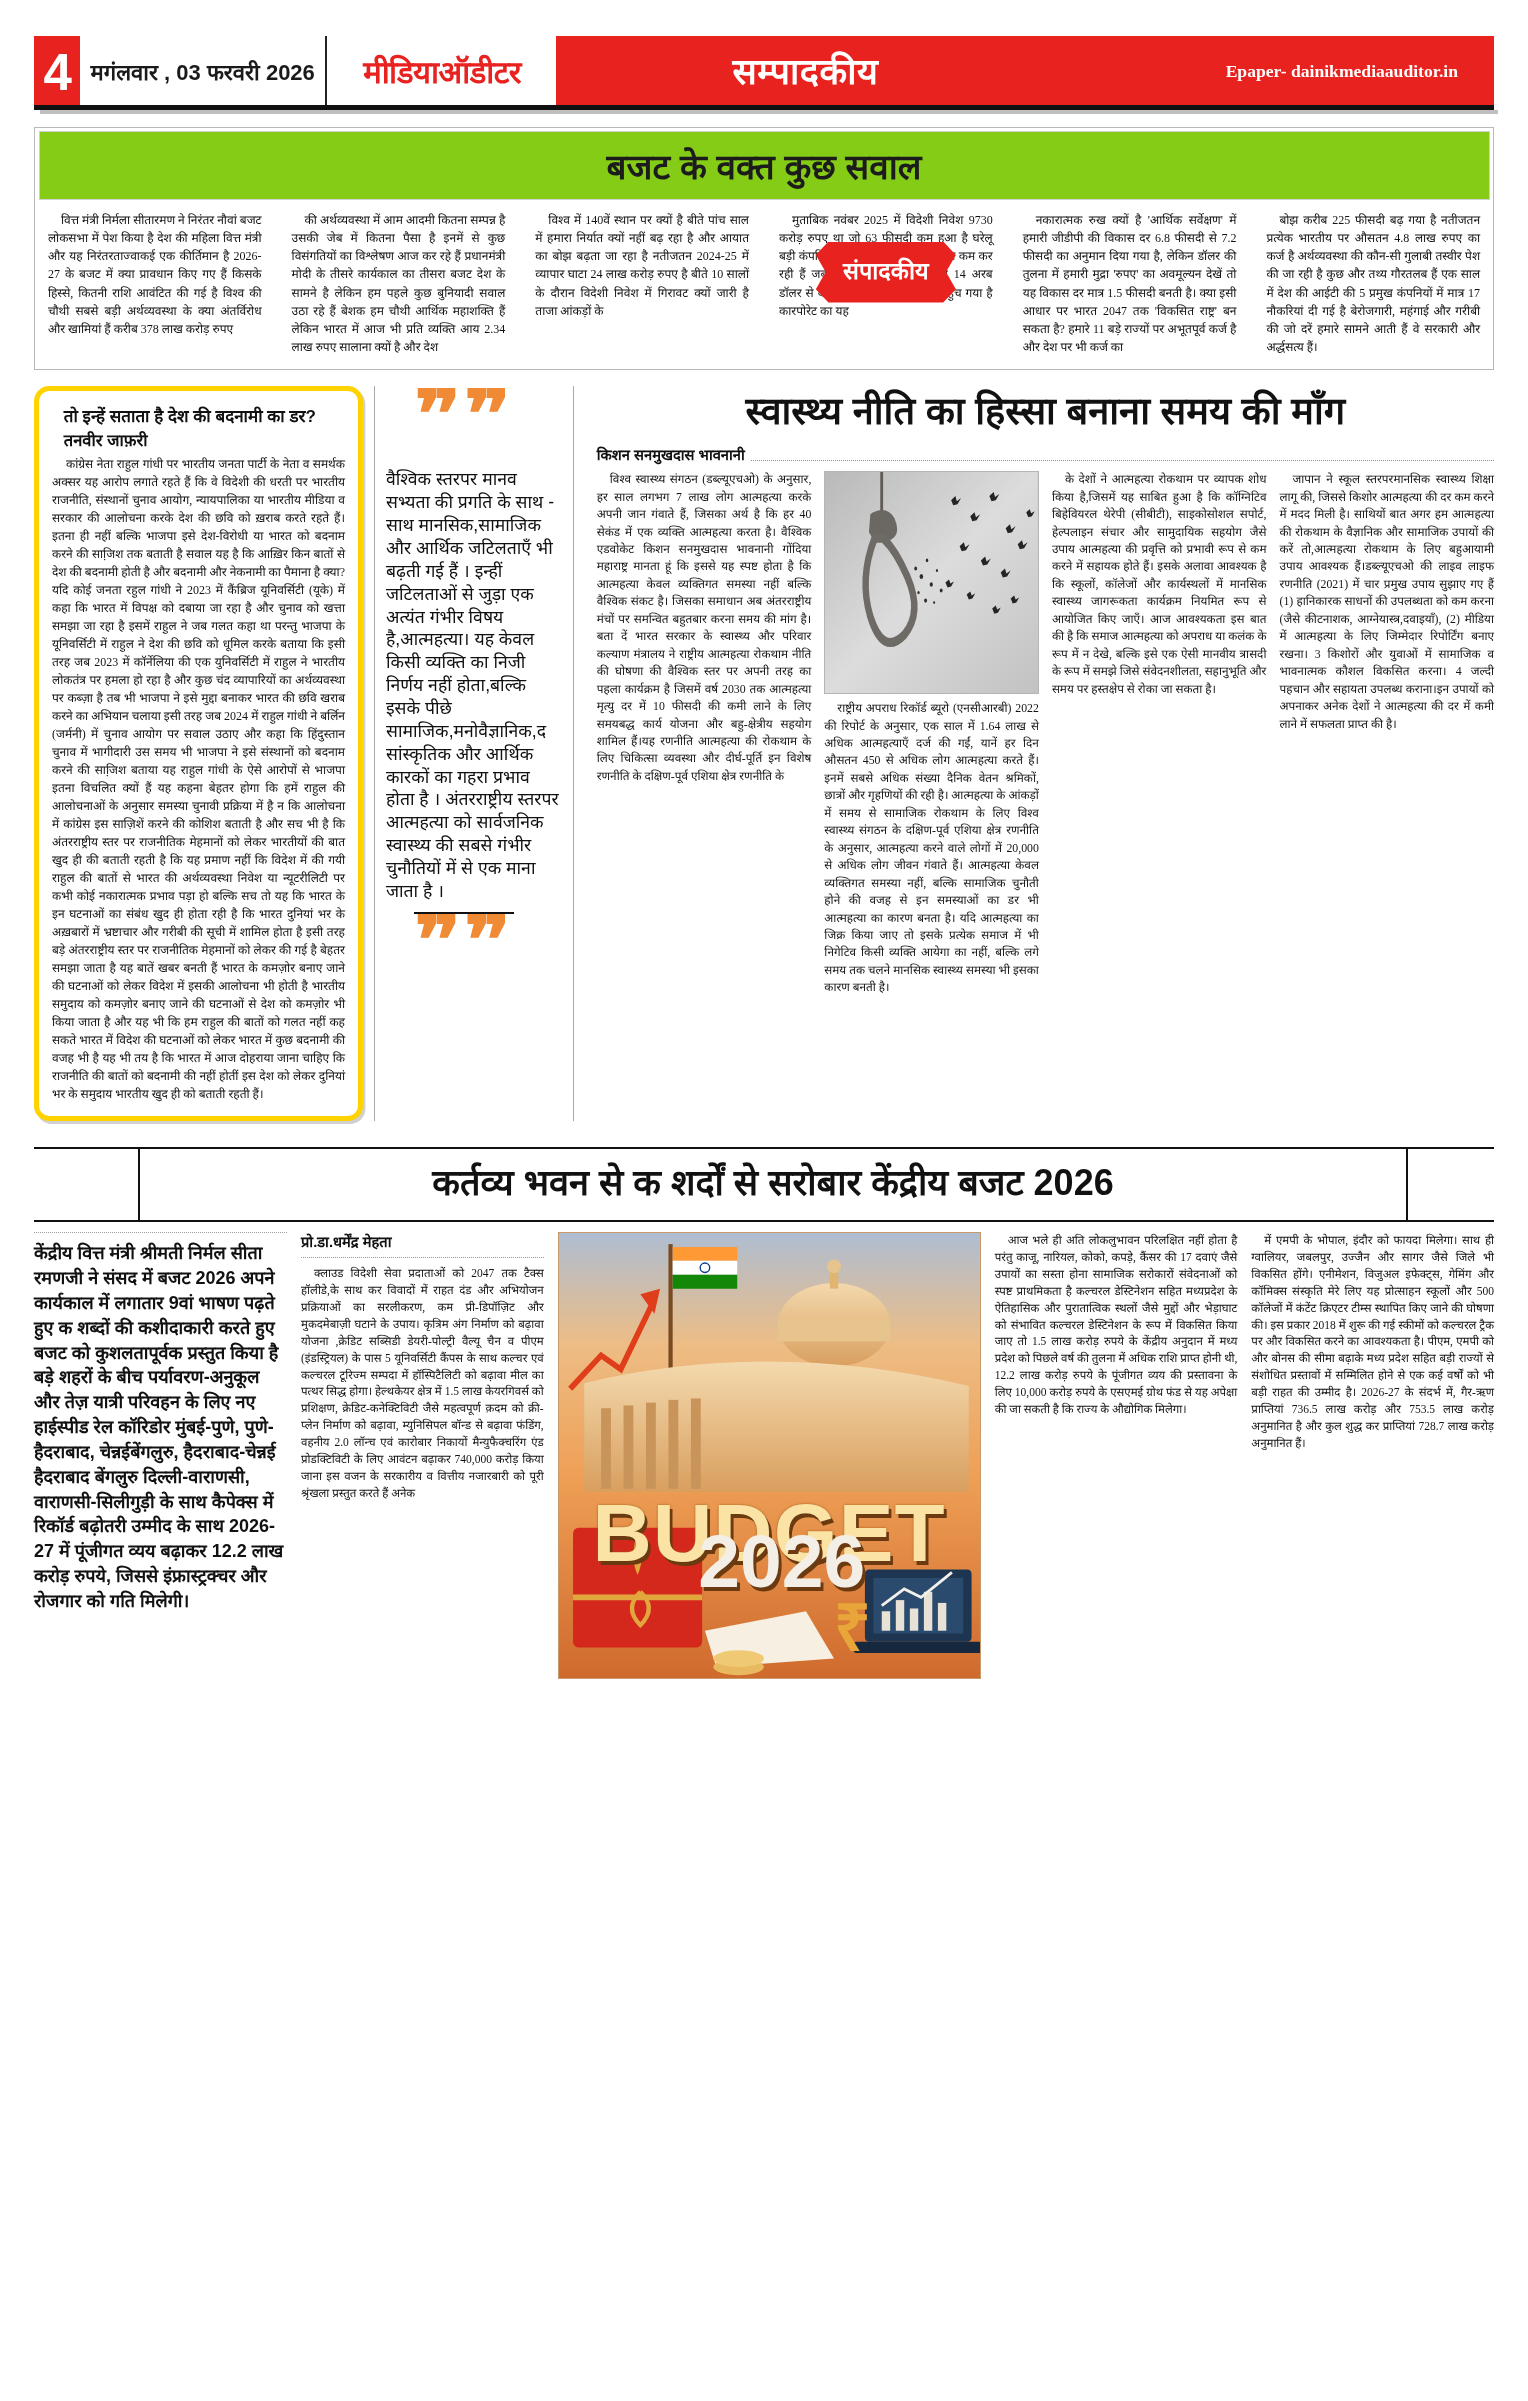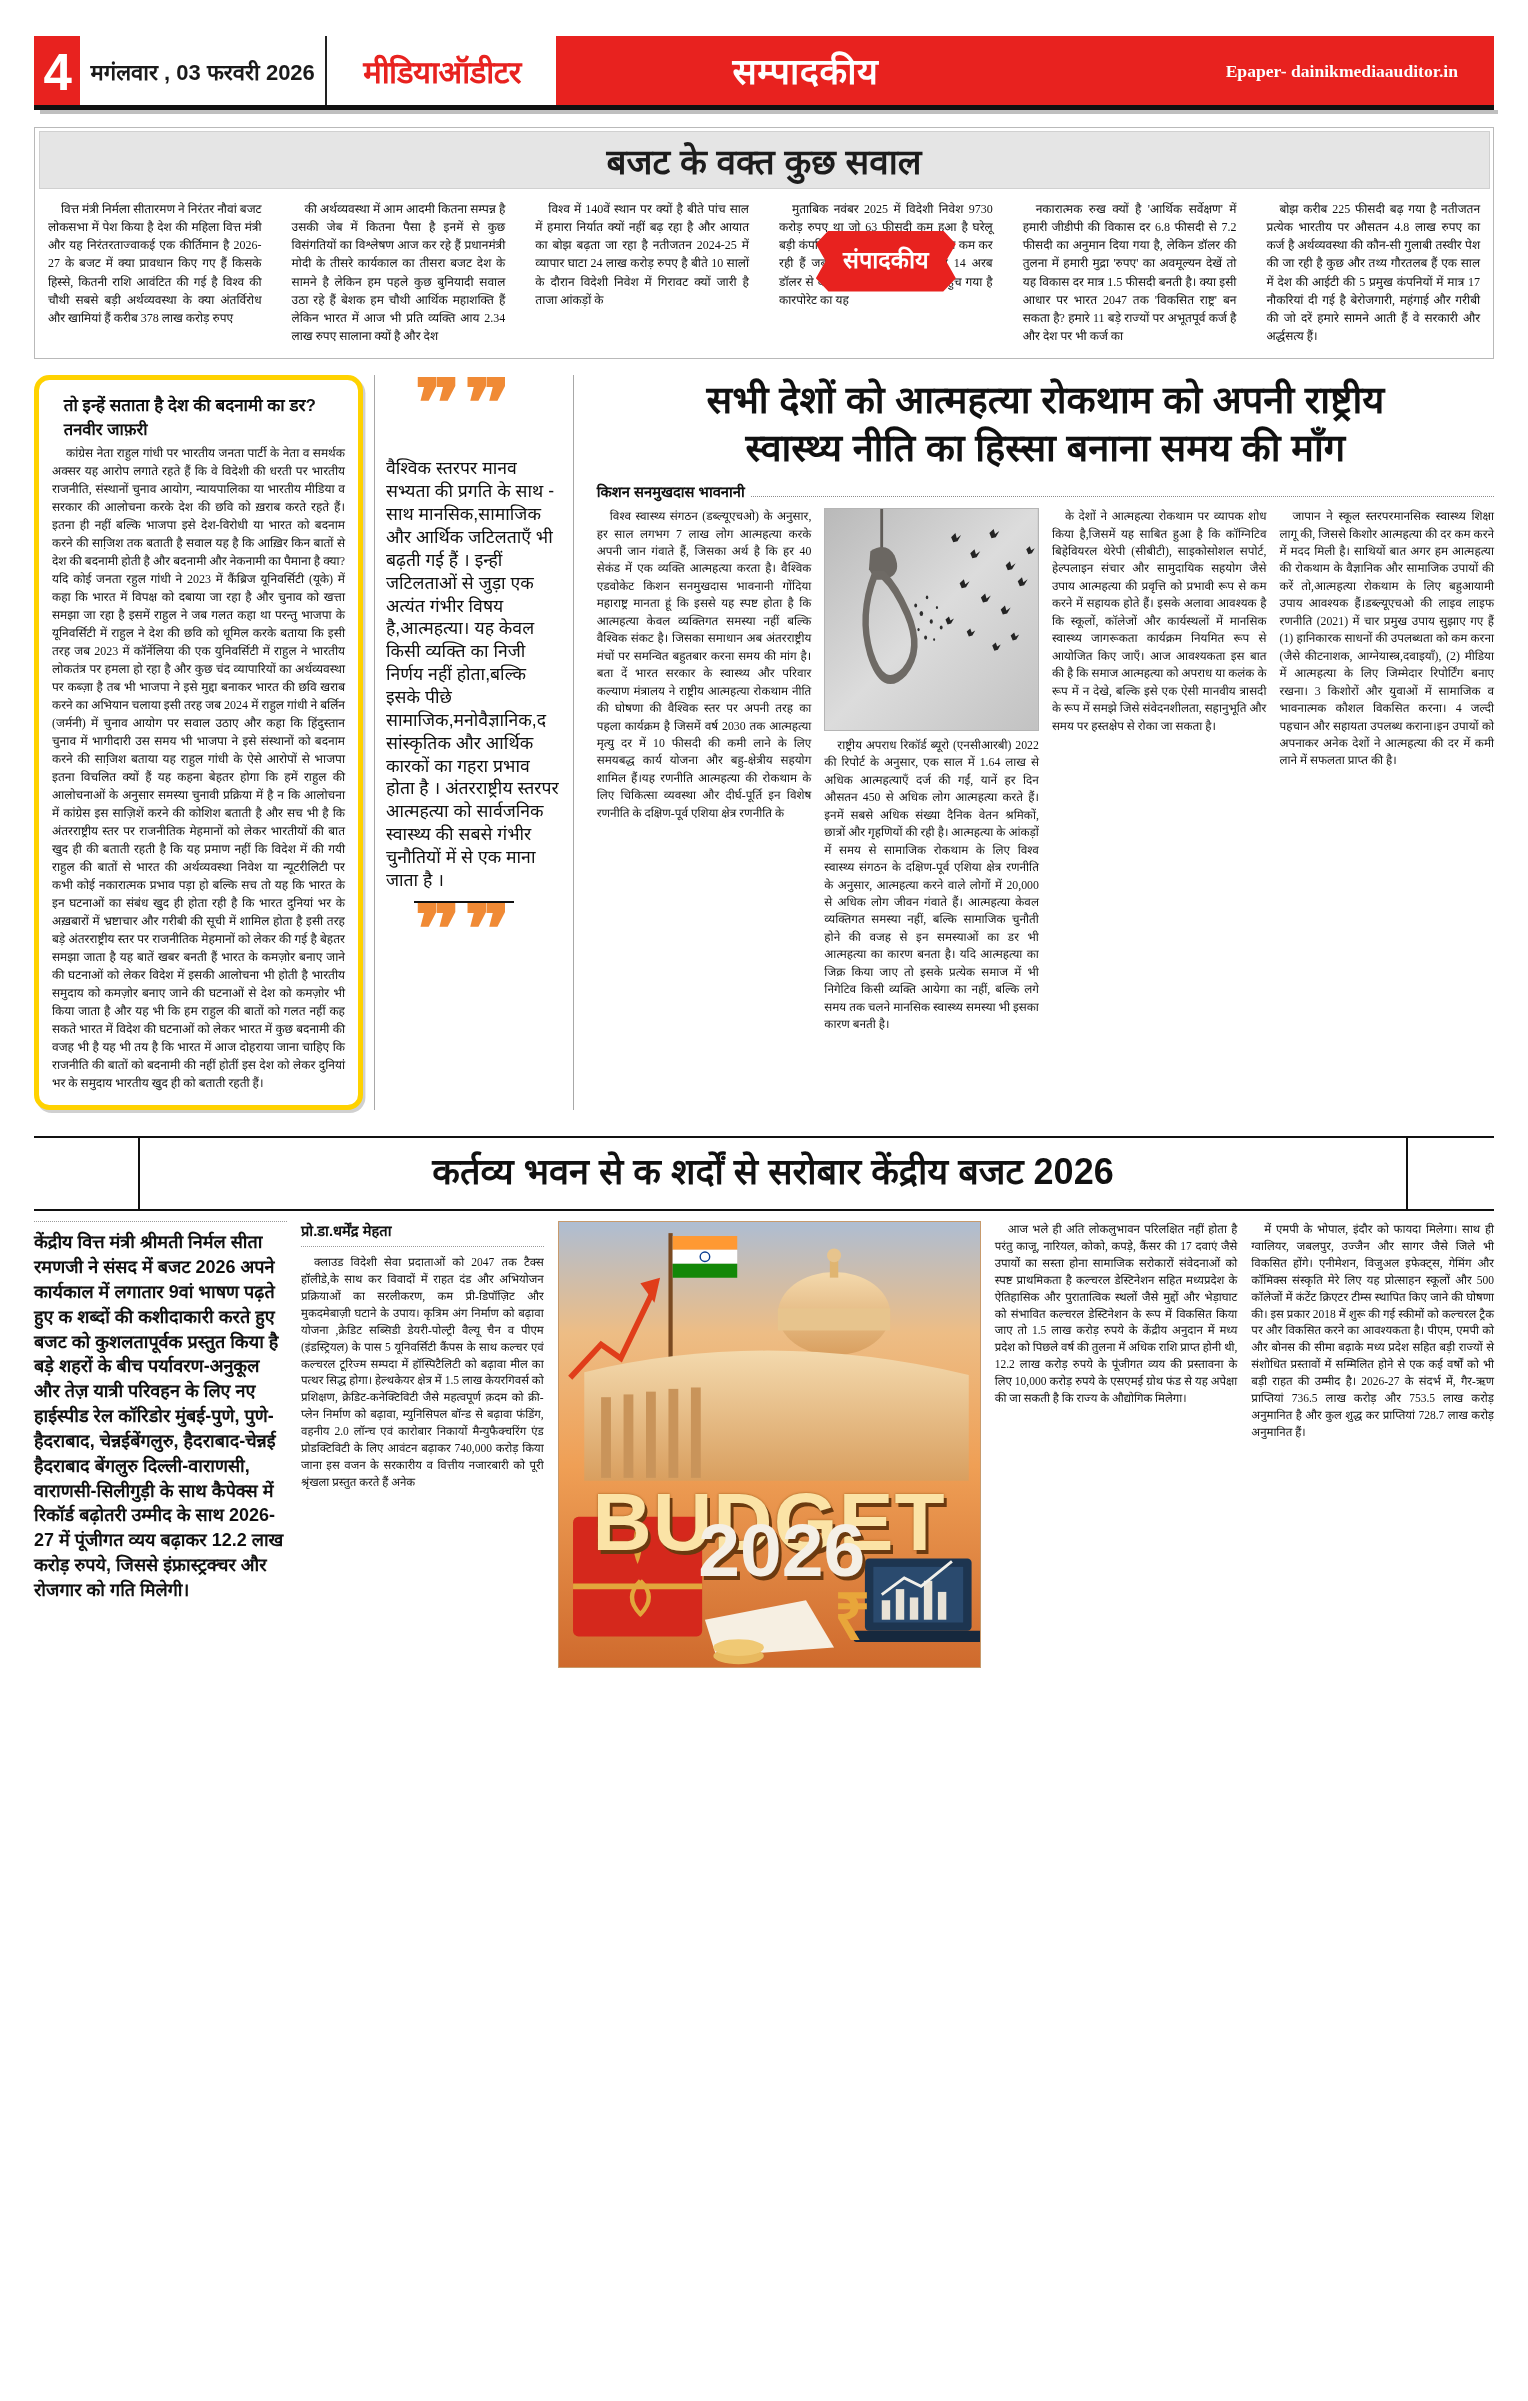--- a/index.html
+++ b/index.html
@@ -95,22 +95,22 @@
   }
 
   
   .edit-wrap {
     margin-top: 16.5px;
     border: 1.8px solid #b9b9b9;
     background: #ffffff;
     padding: 3.5px;
   }
   .edit-title-band {
-    background: #e5e5e5;
-    height: 58px;
+    background: #84cc16;
+    height: 69px;
     display: flex;
     align-items: center;
     justify-content: center;
     border: 0.6px solid #d0d0d0;
   }
   .edit-title {
     font-family: "Liberation Sans", sans-serif;
     font-weight: bold;
     font-size: 35px;
     color: #1c1c1c;
@@ -425,21 +425,20 @@
     <div class="quote-col">
       <div class="qmark">❞❞</div>
       <div class="quote-text">वैश्विक स्तरपर मानव सभ्यता की प्रगति के साथ - साथ मानसिक,सामाजिक और आर्थिक जटिलताएँ भी बढ़ती गई हैं । इन्हीं जटिलताओं से जुड़ा एक अत्यंत गंभीर विषय है,आत्महत्या। यह केवल किसी व्यक्ति का निजी निर्णय नहीं होता,बल्कि इसके पीछे सामाजिक,मनोवैज्ञानिक,द सांस्कृतिक और आर्थिक कारकों का गहरा प्रभाव होता है । अंतरराष्ट्रीय स्तरपर आत्महत्या को सार्वजनिक स्वास्थ्य की सबसे गंभीर चुनौतियों में से एक माना जाता है ।</div>
       <div class="qmark bottom">❞❞</div>
     </div>
 
     <div class="vrule"></div>
 
     <div class="main-art">
       <div class="ma-head">
-        <div>सभी देशों को आत्महत्या रोकथाम को अपनी राष्ट्रीय</div>
         <div>स्वास्थ्य नीति का हिस्सा बनाना समय की माँग</div>
       </div>
       <div class="ma-byline-row">
         <div class="ma-byline">किशन सनमुखदास भावनानी</div>
         <div class="dots"></div>
       </div>
       <div class="ma-cols">
         <div class="ma-col">
           <p>विश्व स्वास्थ्य संगठन (डब्ल्यूएचओ) के अनुसार, हर साल लगभग 7 लाख लोग आत्महत्या करके अपनी जान गंवाते हैं, जिसका अर्थ है कि हर 40 सेकंड में एक व्यक्ति आत्महत्या करता है। वैश्विक एडवोकेट किशन सनमुखदास भावनानी गोंदिया महाराष्ट्र मानता हूं कि इससे यह स्पष्ट होता है कि आत्महत्या केवल व्यक्तिगत समस्या नहीं बल्कि वैश्विक संकट है। जिसका समाधान अब अंतरराष्ट्रीय मंचों पर समन्वित बहुतबार करना समय की मांग है। बता दें भारत सरकार के स्वास्थ्य और परिवार कल्याण मंत्रालय ने राष्ट्रीय आत्महत्या रोकथाम नीति की घोषणा की वैश्विक स्तर पर अपनी तरह का पहला कार्यक्रम है जिसमें वर्ष 2030 तक आत्महत्या मृत्यु दर में 10 फीसदी की कमी लाने के लिए समयबद्ध कार्य योजना और बहु-क्षेत्रीय सहयोग शामिल हैं।यह रणनीति आत्महत्या की रोकथाम के लिए चिकित्सा व्यवस्था और दीर्घ-पूर्ति इन विशेष रणनीति के दक्षिण-पूर्व एशिया क्षेत्र रणनीति के</p>
         </div>

